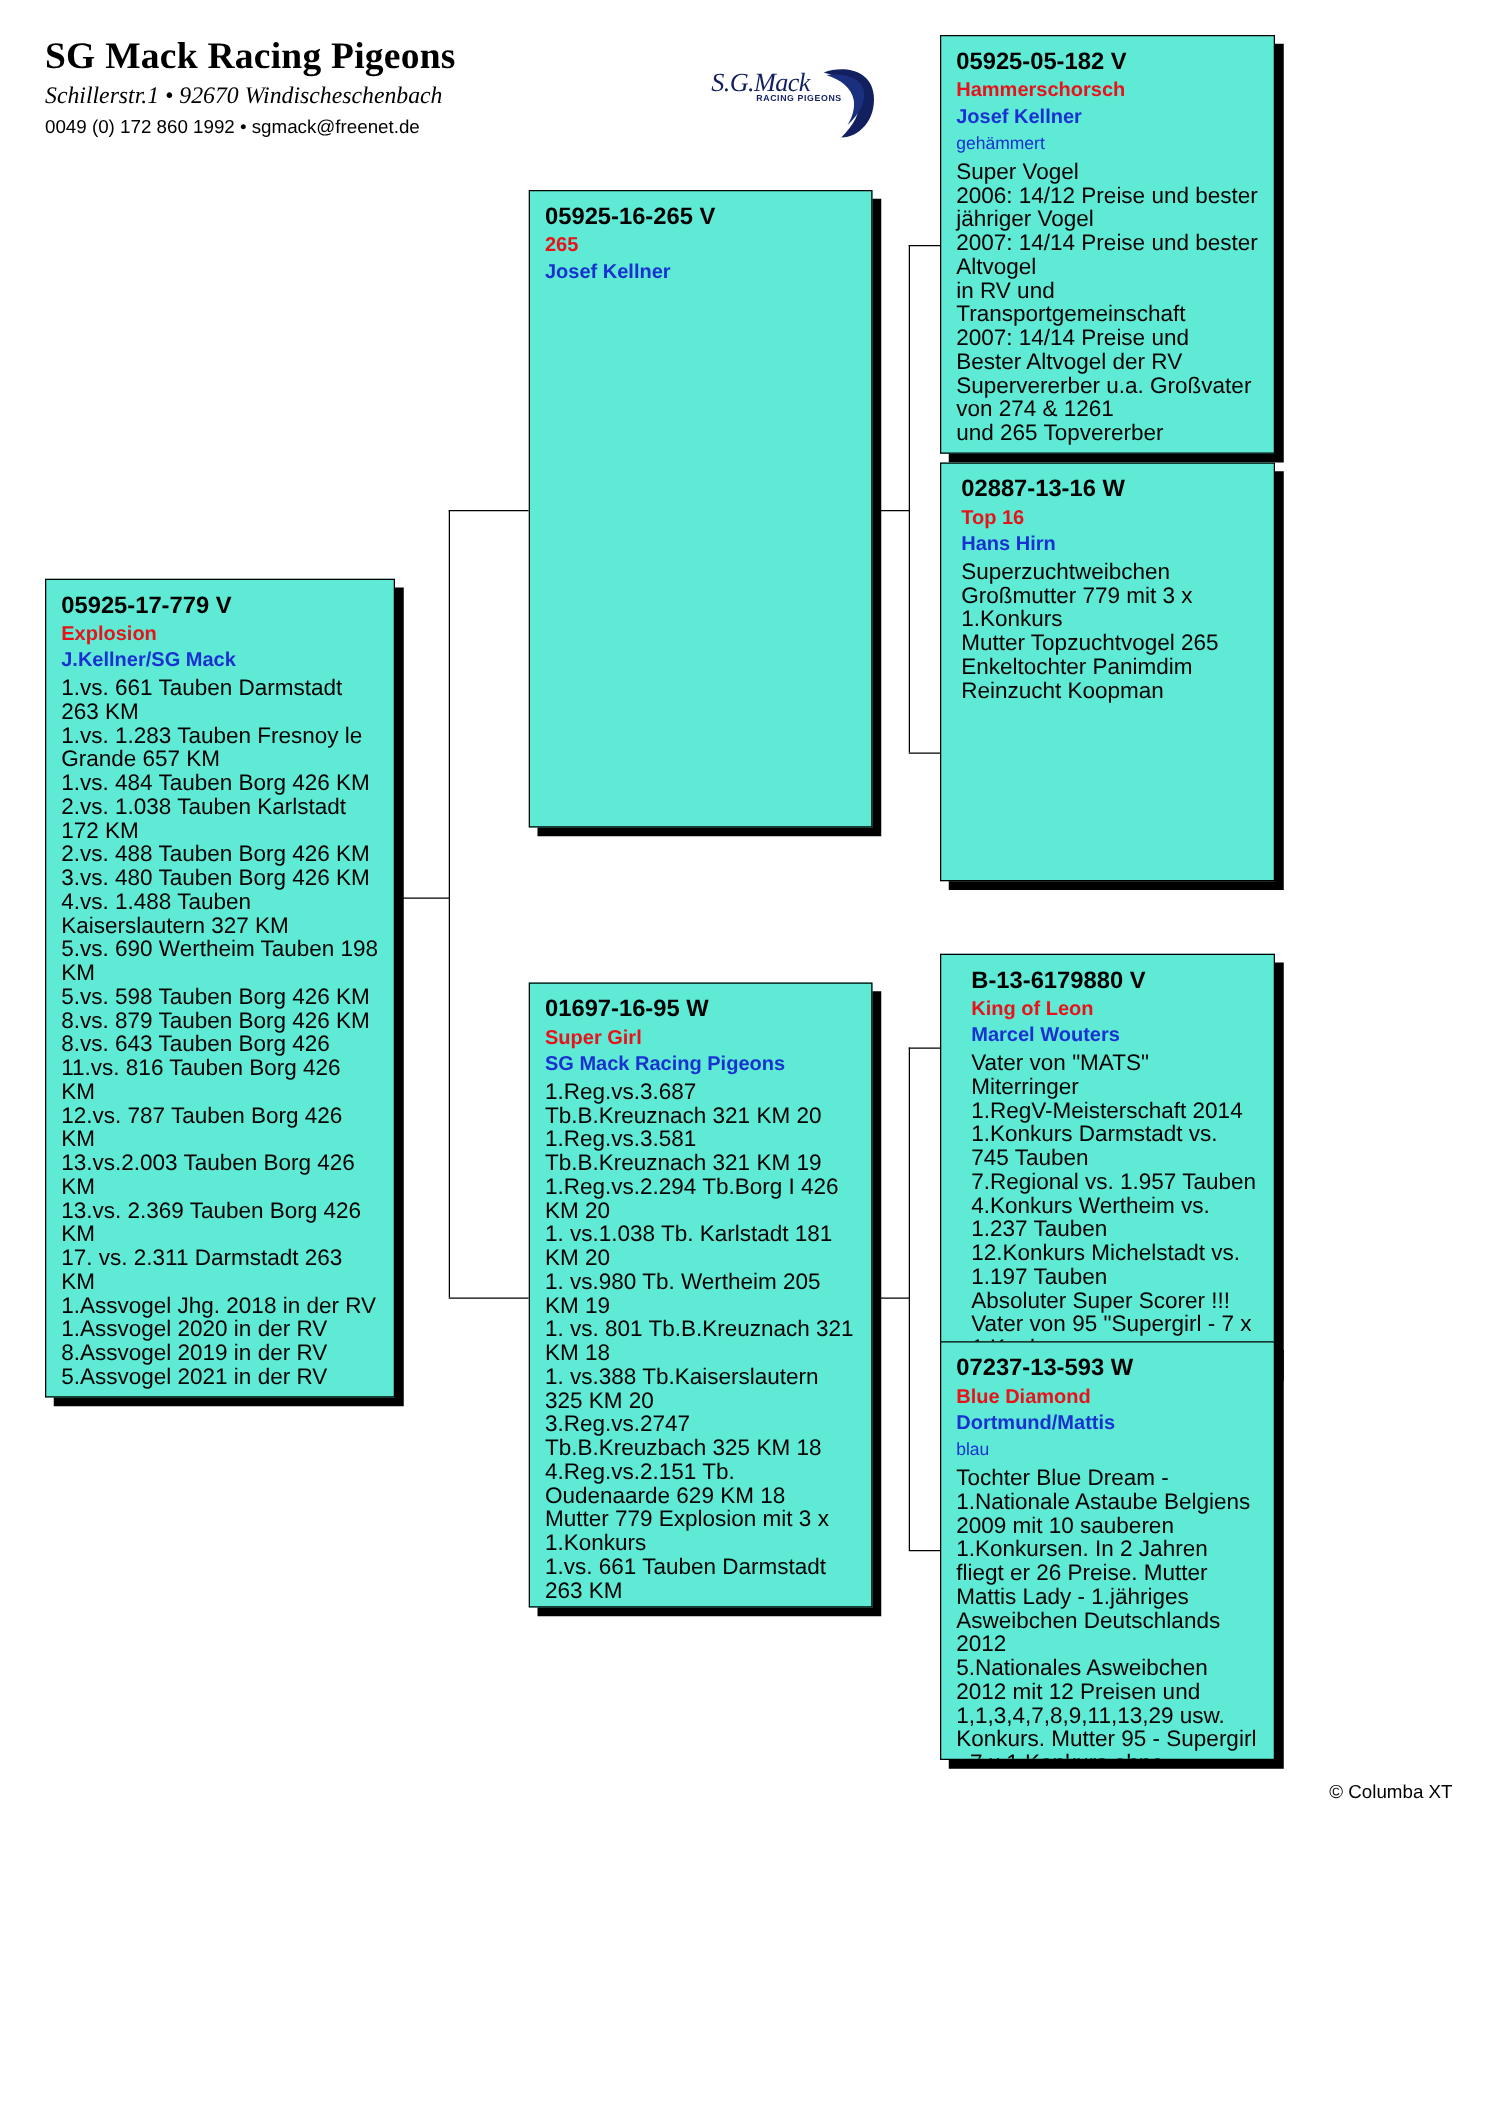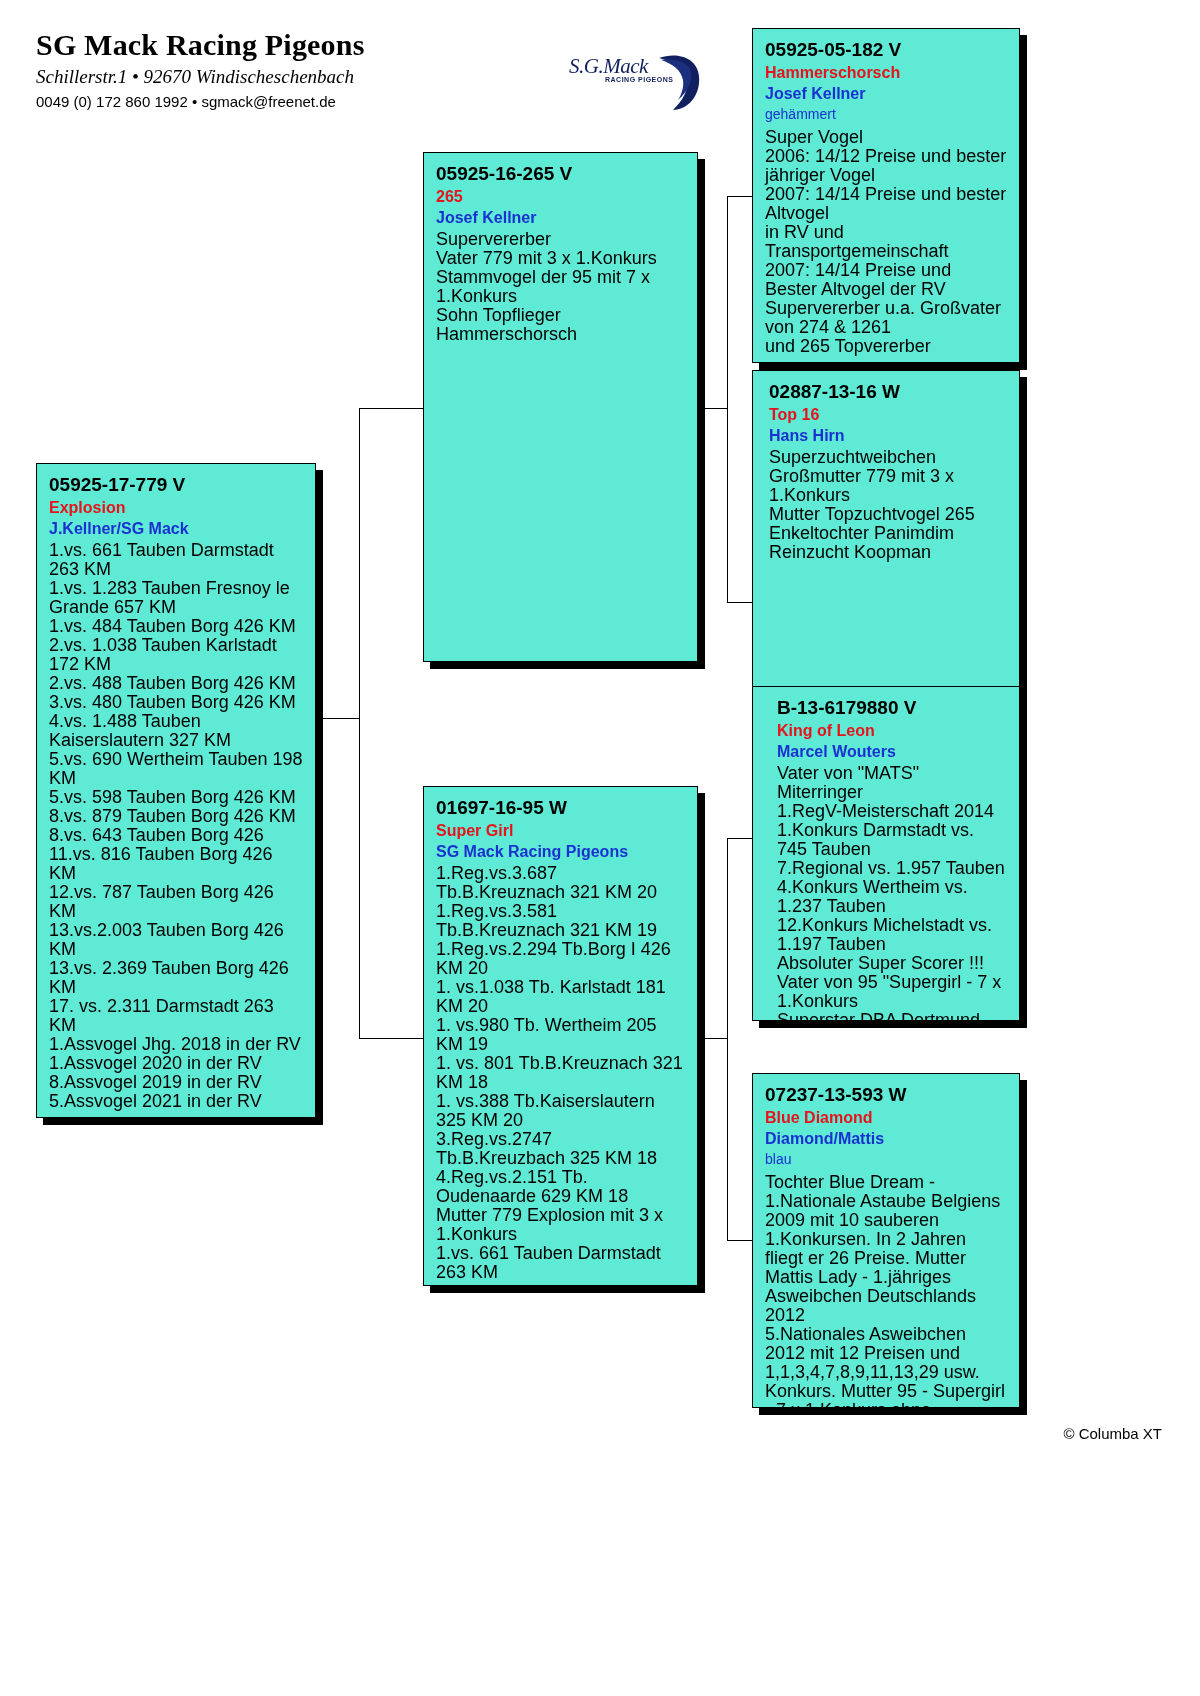--- a/index.html
+++ b/index.html
@@ -132,21 +132,21 @@
     color: #000000;
     white-space: pre-line;
   }
 
   
   #card-cock       { left: 36px;  top: 463px;  width: 280px; height: 655px; }
   #card-sire       { left: 423px; top: 152px;  width: 275px; height: 510px; }
   #card-dam        { left: 423px; top: 786px;  width: 275px; height: 500px; }
   #card-ss         { left: 752px; top: 28px;   width: 268px; height: 335px; }
   #card-sd         { left: 752px; top: 370px;  width: 268px; height: 335px; padding-left: 16px; }
-  #card-ds         { left: 752px; top: 686px;  width: 268px; height: 335px; padding-left: 24px; }
+  #card-ds         { left: 752px; top: 763px;  width: 268px; height: 335px; padding-left: 24px; }
   #card-dd         { left: 752px; top: 1073px; width: 268px; height: 335px; }
 
   
   #footer {
     position: absolute;
     right: 38px;
     top: 1425px;
     font-family: "Liberation Sans", sans-serif;
     font-size: 15px;
     color: #000000;
@@ -208,24 +208,20 @@
 1.Assvogel Jhg. 2018 in der RV
 1.Assvogel 2020 in der RV
 8.Assvogel 2019 in der RV
 5.Assvogel 2021 in der RV</div>
 </div>
 
 <div class="card" id="card-sire">
   <div class="ring">05925-16-265 V</div>
   <div class="name">265</div>
   <div class="breeder">Josef Kellner</div>
-  <div class="desc">Supervererber
-Vater 779 mit 3 x 1.Konkurs
-Stammvogel der 95 mit 7 x 1.Konkurs
-Sohn Topflieger Hammerschorsch</div>
 </div>
 
 <div class="card" id="card-dam">
   <div class="ring">01697-16-95 W</div>
   <div class="name">Super Girl</div>
   <div class="breeder">SG Mack Racing Pigeons</div>
   <div class="desc">1.Reg.vs.3.687 Tb.B.Kreuznach 321 KM 20
 1.Reg.vs.3.581 Tb.B.Kreuznach 321 KM 19
 1.Reg.vs.2.294 Tb.Borg I 426 KM 20
 1. vs.1.038 Tb. Karlstadt 181 KM 20
@@ -274,19 +270,19 @@
 4.Konkurs Wertheim vs. 1.237 Tauben
 12.Konkurs Michelstadt vs. 1.197 Tauben
 Absoluter Super Scorer !!!
 Vater von 95 "Supergirl - 7 x 1.Konkurs
 Superstar DBA Dortmund 2020</div>
 </div>
 
 <div class="card" id="card-dd">
   <div class="ring">07237-13-593 W</div>
   <div class="name">Blue Diamond</div>
-  <div class="breeder">Diamond/Mattis</div>
+  <div class="breeder">Dortmund/Mattis</div>
   <div class="color">blau</div>
   <div class="desc">Tochter Blue Dream - 1.Nationale Astaube Belgiens 2009 mit 10 sauberen 1.Konkursen. In 2 Jahren fliegt er 26 Preise. Mutter Mattis Lady - 1.jähriges Asweibchen Deutschlands 2012
 5.Nationales Asweibchen 2012 mit 12 Preisen und 1,1,3,4,7,8,9,11,13,29 usw. Konkurs. Mutter 95 - Supergirl - 7 x 1.Konkurs ohne</div>
 </div>
 
 <div id="footer">© Columba XT</div>
 
 </body></html>

